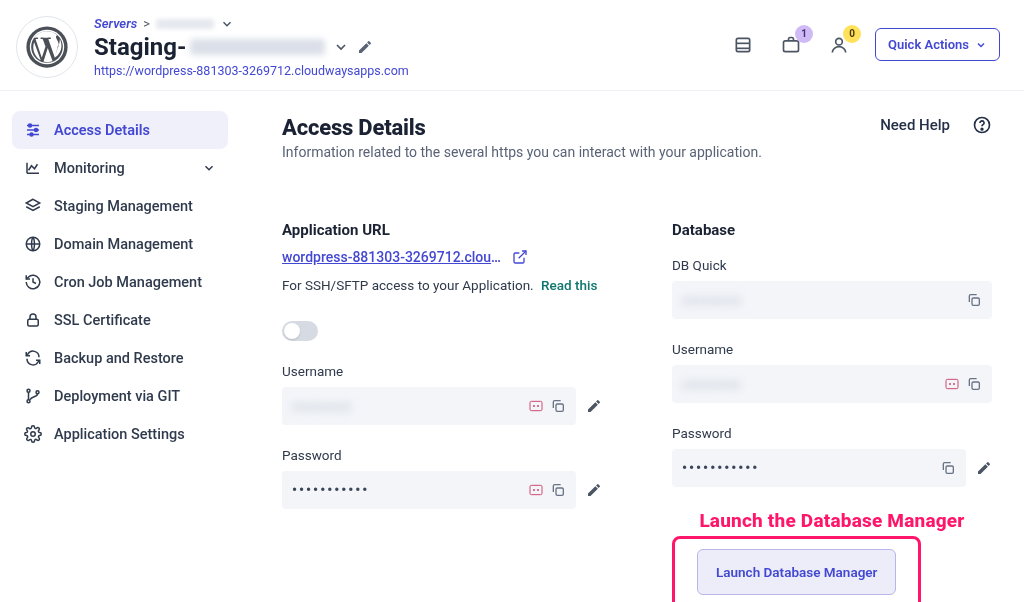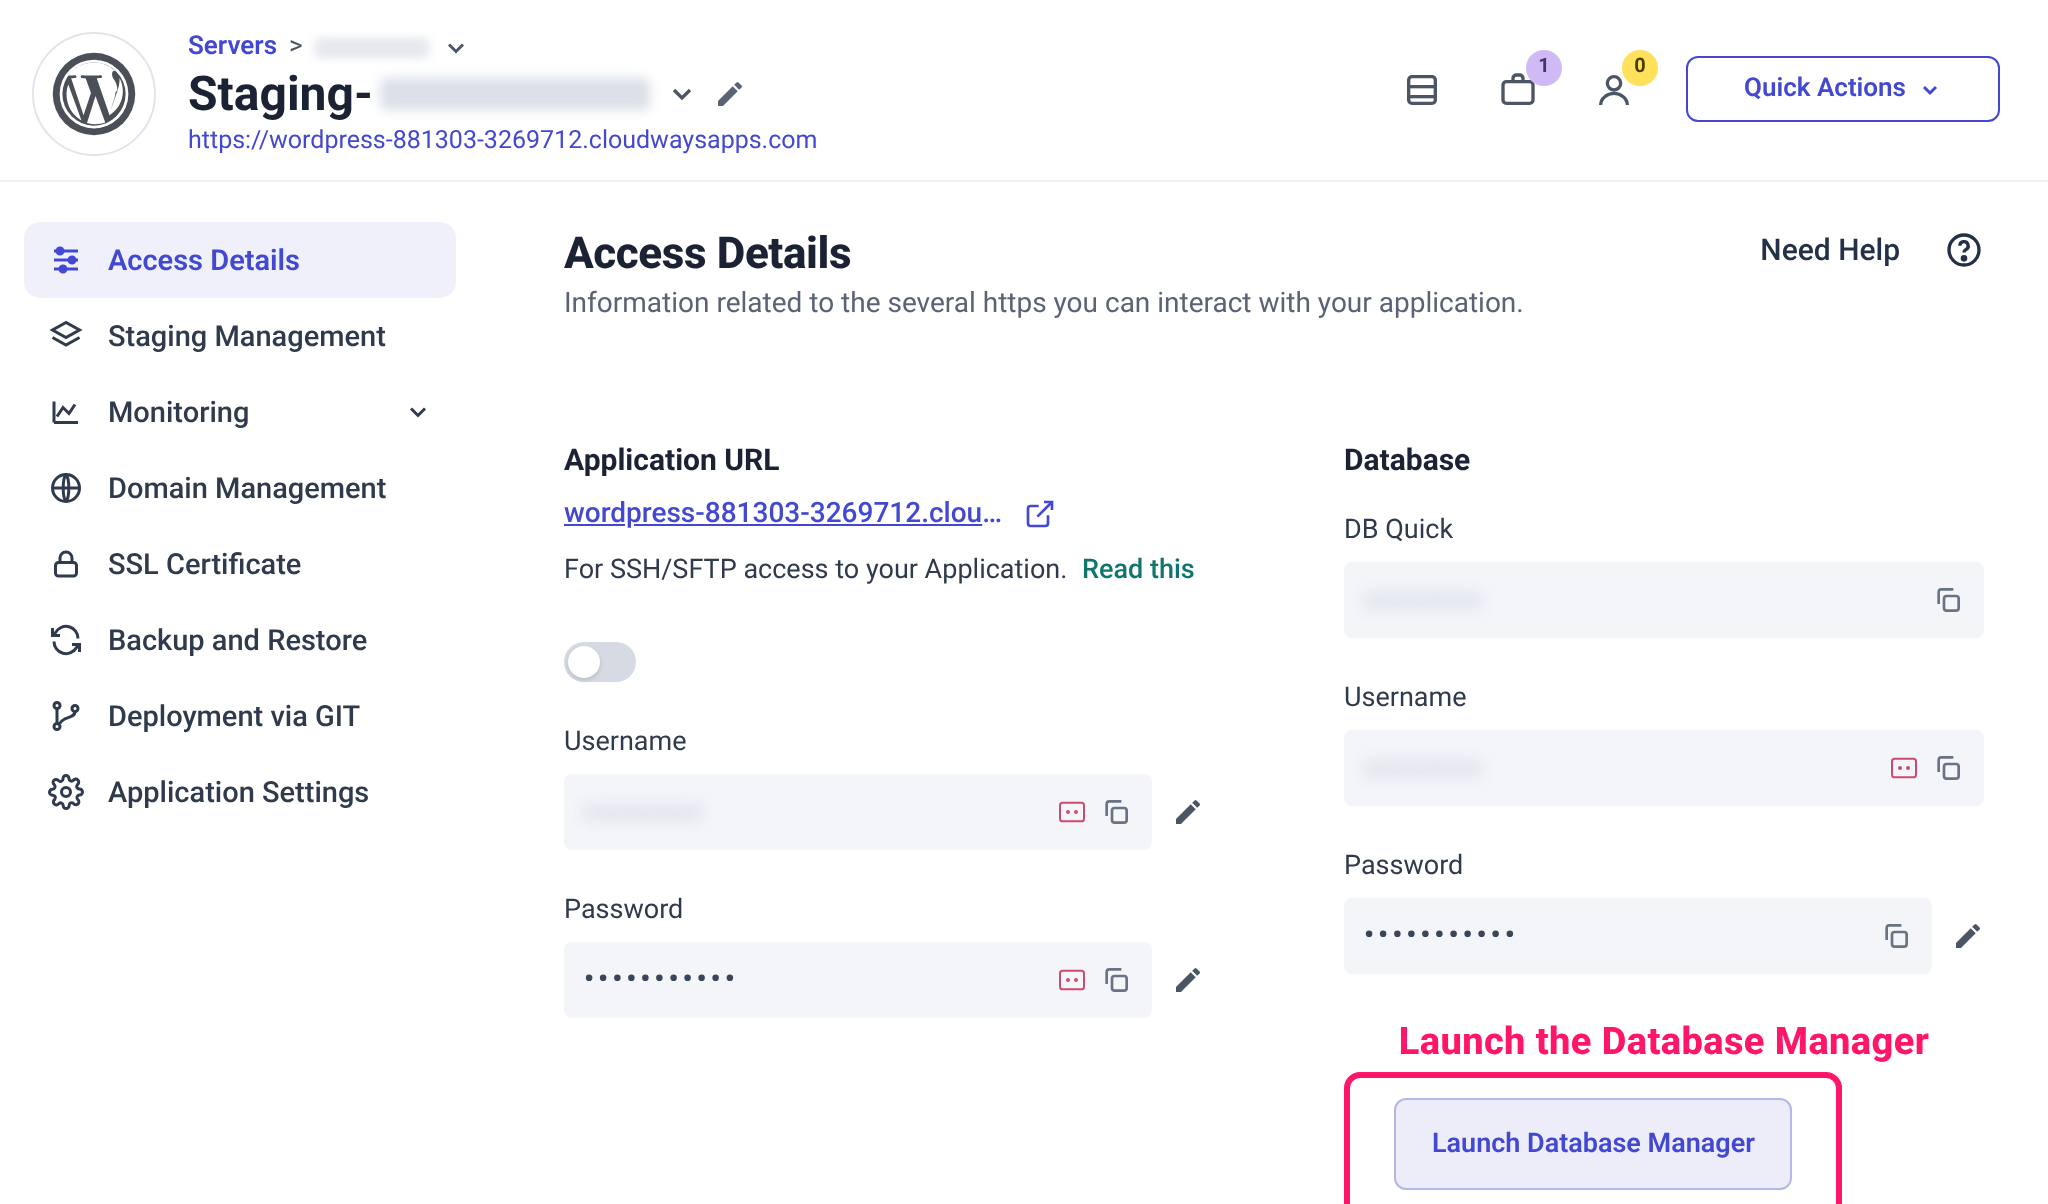--- a/index.html
+++ b/index.html
@@ -4,31 +4,31 @@
   <style>
     * { box-sizing: border-box; margin: 0; padding: 0; font-family: -apple-system, BlinkMacSystemFont, "Segoe UI", Roboto, sans-serif; }
     body { background: #fff; color: #253858; font-size: 14px; width: 1024px; height: 602px; overflow: hidden; }
     
     
     .header { display: flex; align-items: flex-start; padding: 16px 24px 12px 16px; border-bottom: 1px solid #eef0f5; gap: 16px; }
     .app-logo { width: 62px; height: 62px; border-radius: 50%; border: 1px solid #e1e5eb; display: flex; align-items: center; justify-content: center; flex-shrink: 0; }
     .app-logo svg { width: 44px; height: 44px; }
     .strip { flex: 1; display: flex; flex-direction: column; gap: 2px; }
     .bc { font-size: 13px; color: #4b5563; display: flex; align-items: center; gap: 6px; }
-    .bc a { color: #4348d2; text-decoration: none; font-weight: 600; }
+    .bc a { color: #4348d2; text-decoration: none; font-weight: 600; font-style: italic; }
     .titlewrap { display: flex; align-items: center; gap: 8px; }
     .app-title { font-size: 24px; font-weight: 700; color: #1b2233; display: flex; align-items: center; gap: 4px; }
     .pencil { color: #5a6376; cursor: pointer; }
     .app-url { color: #4348d2; font-size: 12.5px; text-decoration: none; }
     .hdr-right { display: flex; align-items: center; gap: 24px; margin-top: 12px; }
     .hdr-icon { position: relative; width: 24px; height: 24px; color: #4b5563; cursor: pointer; display: flex; align-items: center; justify-content: center; }
     .hdr-badge { position: absolute; top: -8px; right: -10px; width: 18px; height: 18px; border-radius: 50%; font-size: 10px; font-weight: 700; display: flex; align-items: center; justify-content: center; }
     .badge-purple { background: #d0baf5; color: #453071; }
     .badge-yellow { background: #ffe15b; color: #4b3c00; }
-    .quick-btn { border: 1.5px solid #4348d2; border-radius: 6px; color: #4348d2; background: #fff; padding: 8px 28px; font-size: 13px; font-weight: 600; display: flex; gap: 6px; align-items: center; cursor: pointer; }
+    .quick-btn { border: 1.5px solid #4348d2; border-radius: 6px; color: #4348d2; background: #fff; padding: 8px 12px; font-size: 13px; font-weight: 600; display: flex; gap: 6px; align-items: center; cursor: pointer; }
 
     
     .body { display: flex; }
 
     
     .sidebar { width: 240px; padding: 20px 12px 12px 12px; }
     .nav-item { display: flex; align-items: center; gap: 12px; padding: 10px 12px; border-radius: 8px; color: #2f3a4c; font-weight: 500; cursor: pointer; font-size: 14.5px; position: relative; }
     .nav-item.active { background: #f0f0fb; color: #4348d2; font-weight: 600; }
     .nav-item .ic { width: 18px; height: 18px; flex-shrink: 0; }
     .nav-item .chev { margin-left: auto; }
@@ -151,44 +151,52 @@
           <circle cx="8" cy="6" r="2" fill="currentColor"></circle>
           <line x1="4" y1="12" x2="20" y2="12"></line>
           <circle cx="16" cy="12" r="2" fill="currentColor"></circle>
           <line x1="4" y1="18" x2="20" y2="18"></line>
           <circle cx="10" cy="18" r="2" fill="currentColor"></circle>
         </svg>
       <span>Access Details</span>
     </div>
     <div class="nav-item">
       <svg class="ic" viewBox="0 0 24 24" fill="none" stroke="currentColor" stroke-width="2">
-          <polygon points="12 3 3 8 12 13 21 8 12 3"></polygon>
-          <polyline points="3 13 12 18 21 13"></polyline>
-        </svg>
-      <span>Staging Management</span>
-    </div>
-    <div class="nav-item">
-      <svg class="ic" viewBox="0 0 24 24" fill="none" stroke="currentColor" stroke-width="2">
           <polyline points="4 19 4 5"></polyline>
           <polyline points="4 19 20 19"></polyline>
           <polyline points="6 15 10 9 14 13 18 7"></polyline>
         </svg>
       <span>Monitoring</span>
       <span class="chev">
           <svg width="14" height="14" viewBox="0 0 24 24" fill="none" stroke="currentColor" stroke-width="2.5">
             <polyline points="6 9 12 15 18 9"></polyline>
           </svg>
         </span>
     </div>
     <div class="nav-item">
       <svg class="ic" viewBox="0 0 24 24" fill="none" stroke="currentColor" stroke-width="2">
+          <polygon points="12 3 3 8 12 13 21 8 12 3"></polygon>
+          <polyline points="3 13 12 18 21 13"></polyline>
+        </svg>
+      <span>Staging Management</span>
+    </div>
+    <div class="nav-item">
+      <svg class="ic" viewBox="0 0 24 24" fill="none" stroke="currentColor" stroke-width="2">
           <circle cx="12" cy="12" r="9"></circle>
           <path d="M3 12h18M12 3c2.5 3 2.5 15 0 18M12 3c-2.5 3-2.5 15 0 18"></path>
         </svg>
       <span>Domain Management</span>
+    </div>
+    <div class="nav-item">
+      <svg class="ic" viewBox="0 0 24 24" fill="none" stroke="currentColor" stroke-width="2">
+          <path d="M3 12a9 9 0 1 0 2.6-6.3L3 8"></path>
+          <polyline points="3 3 3 8 8 8"></polyline>
+          <polyline points="12 7 12 12 16 14"></polyline>
+        </svg>
+      <span>Cron Job Management</span>
     </div>
     <div class="nav-item">
       <svg class="ic" viewBox="0 0 24 24" fill="none" stroke="currentColor" stroke-width="2">
           <rect x="5" y="11" width="14" height="9" rx="2"></rect>
           <path d="M8 11V8a4 4 0 1 1 8 0v3"></path>
         </svg>
       <span>SSL Certificate</span>
     </div>
     <div class="nav-item">
       <svg class="ic" viewBox="0 0 24 24" fill="none" stroke="currentColor" stroke-width="2">

